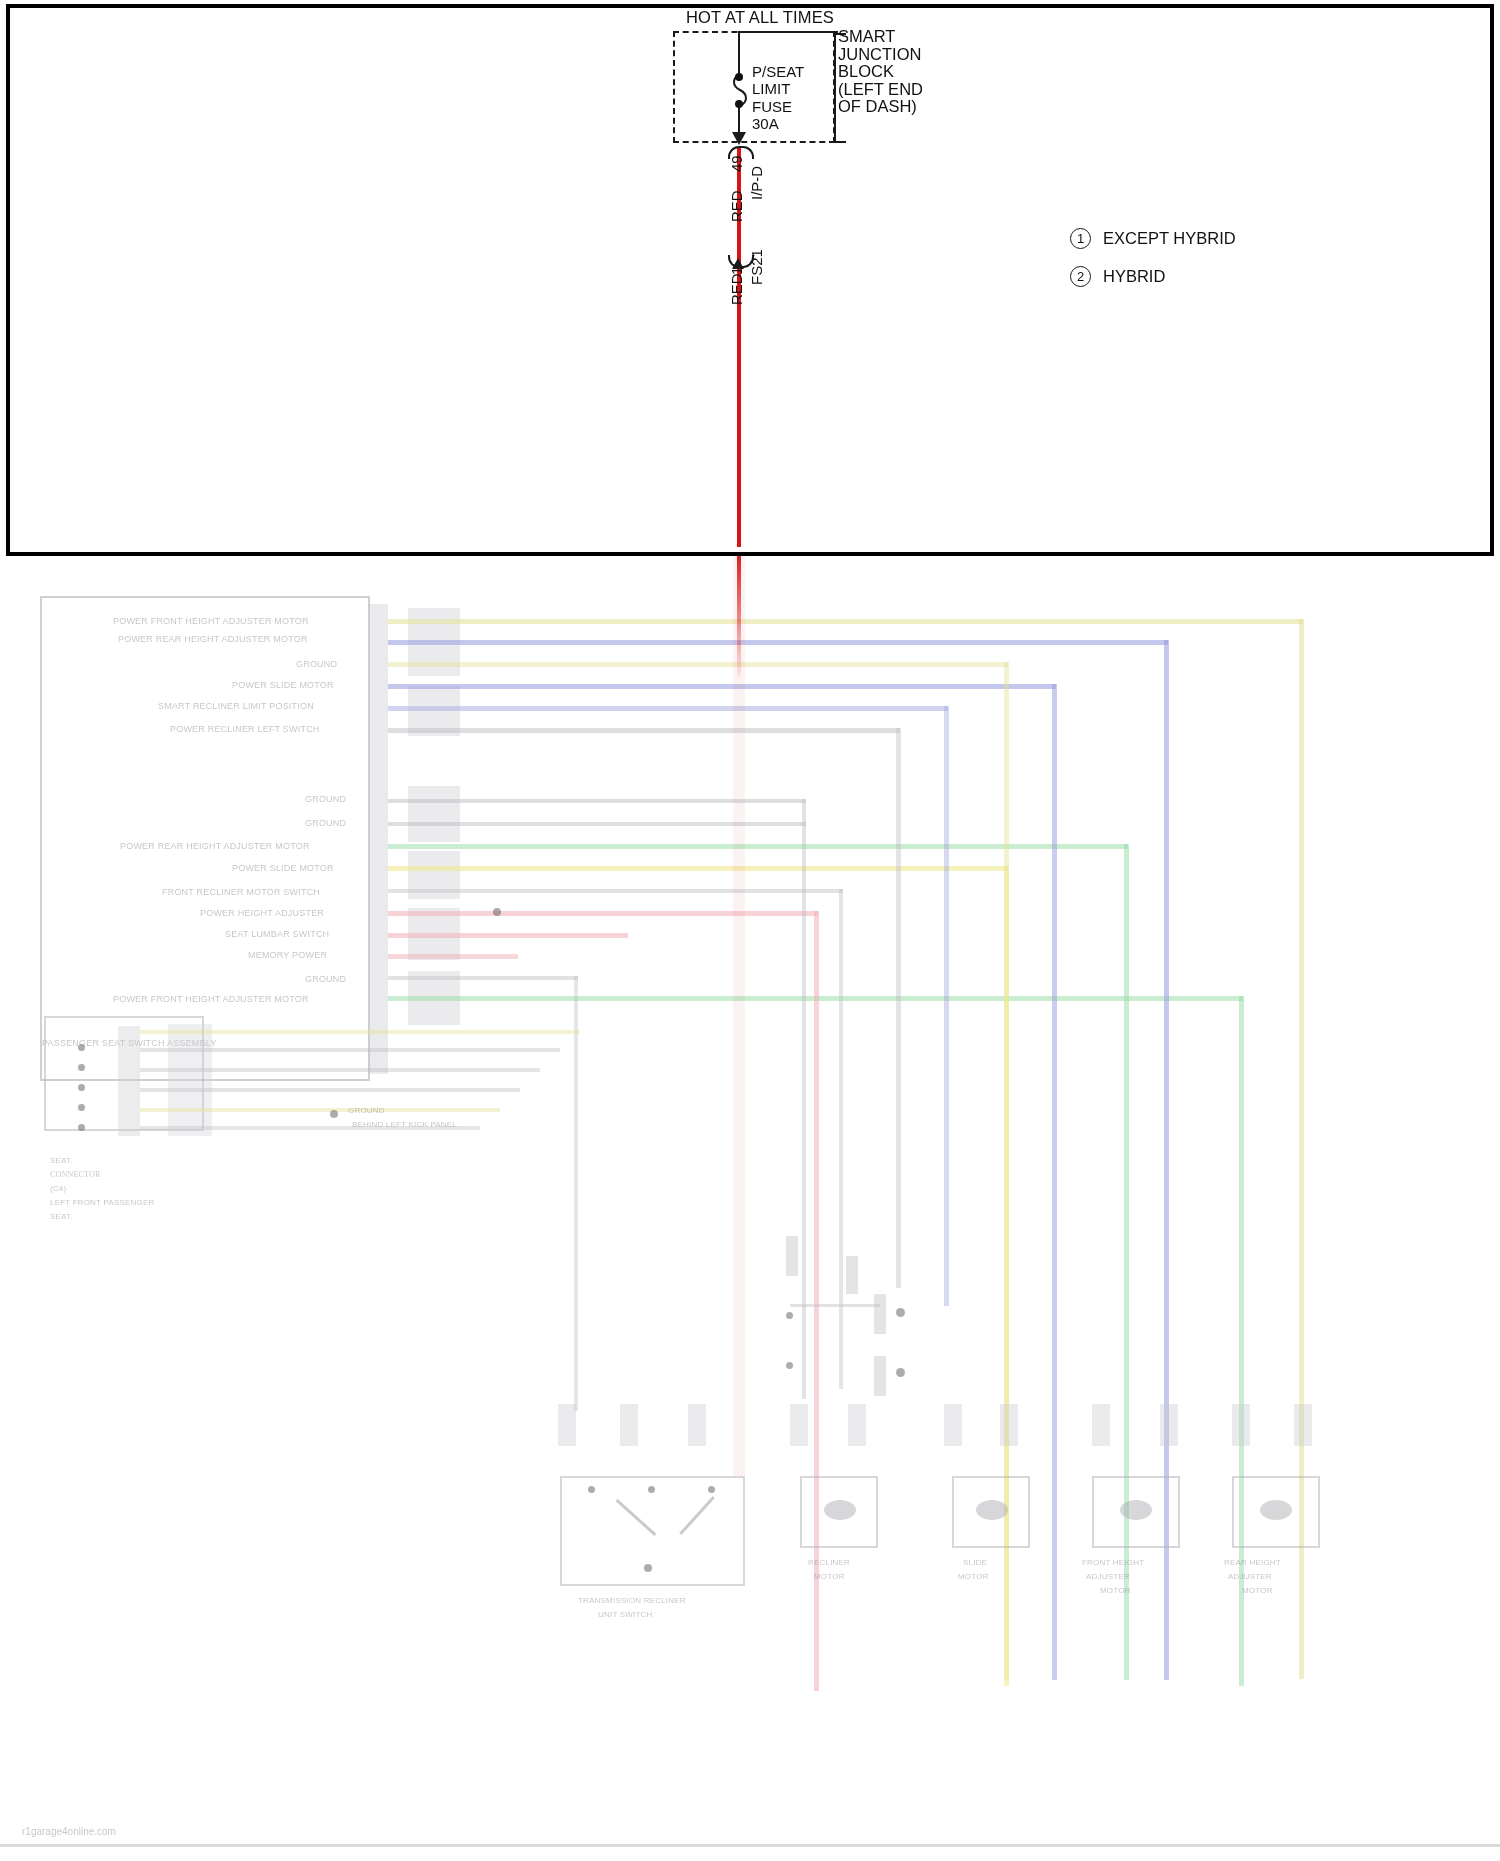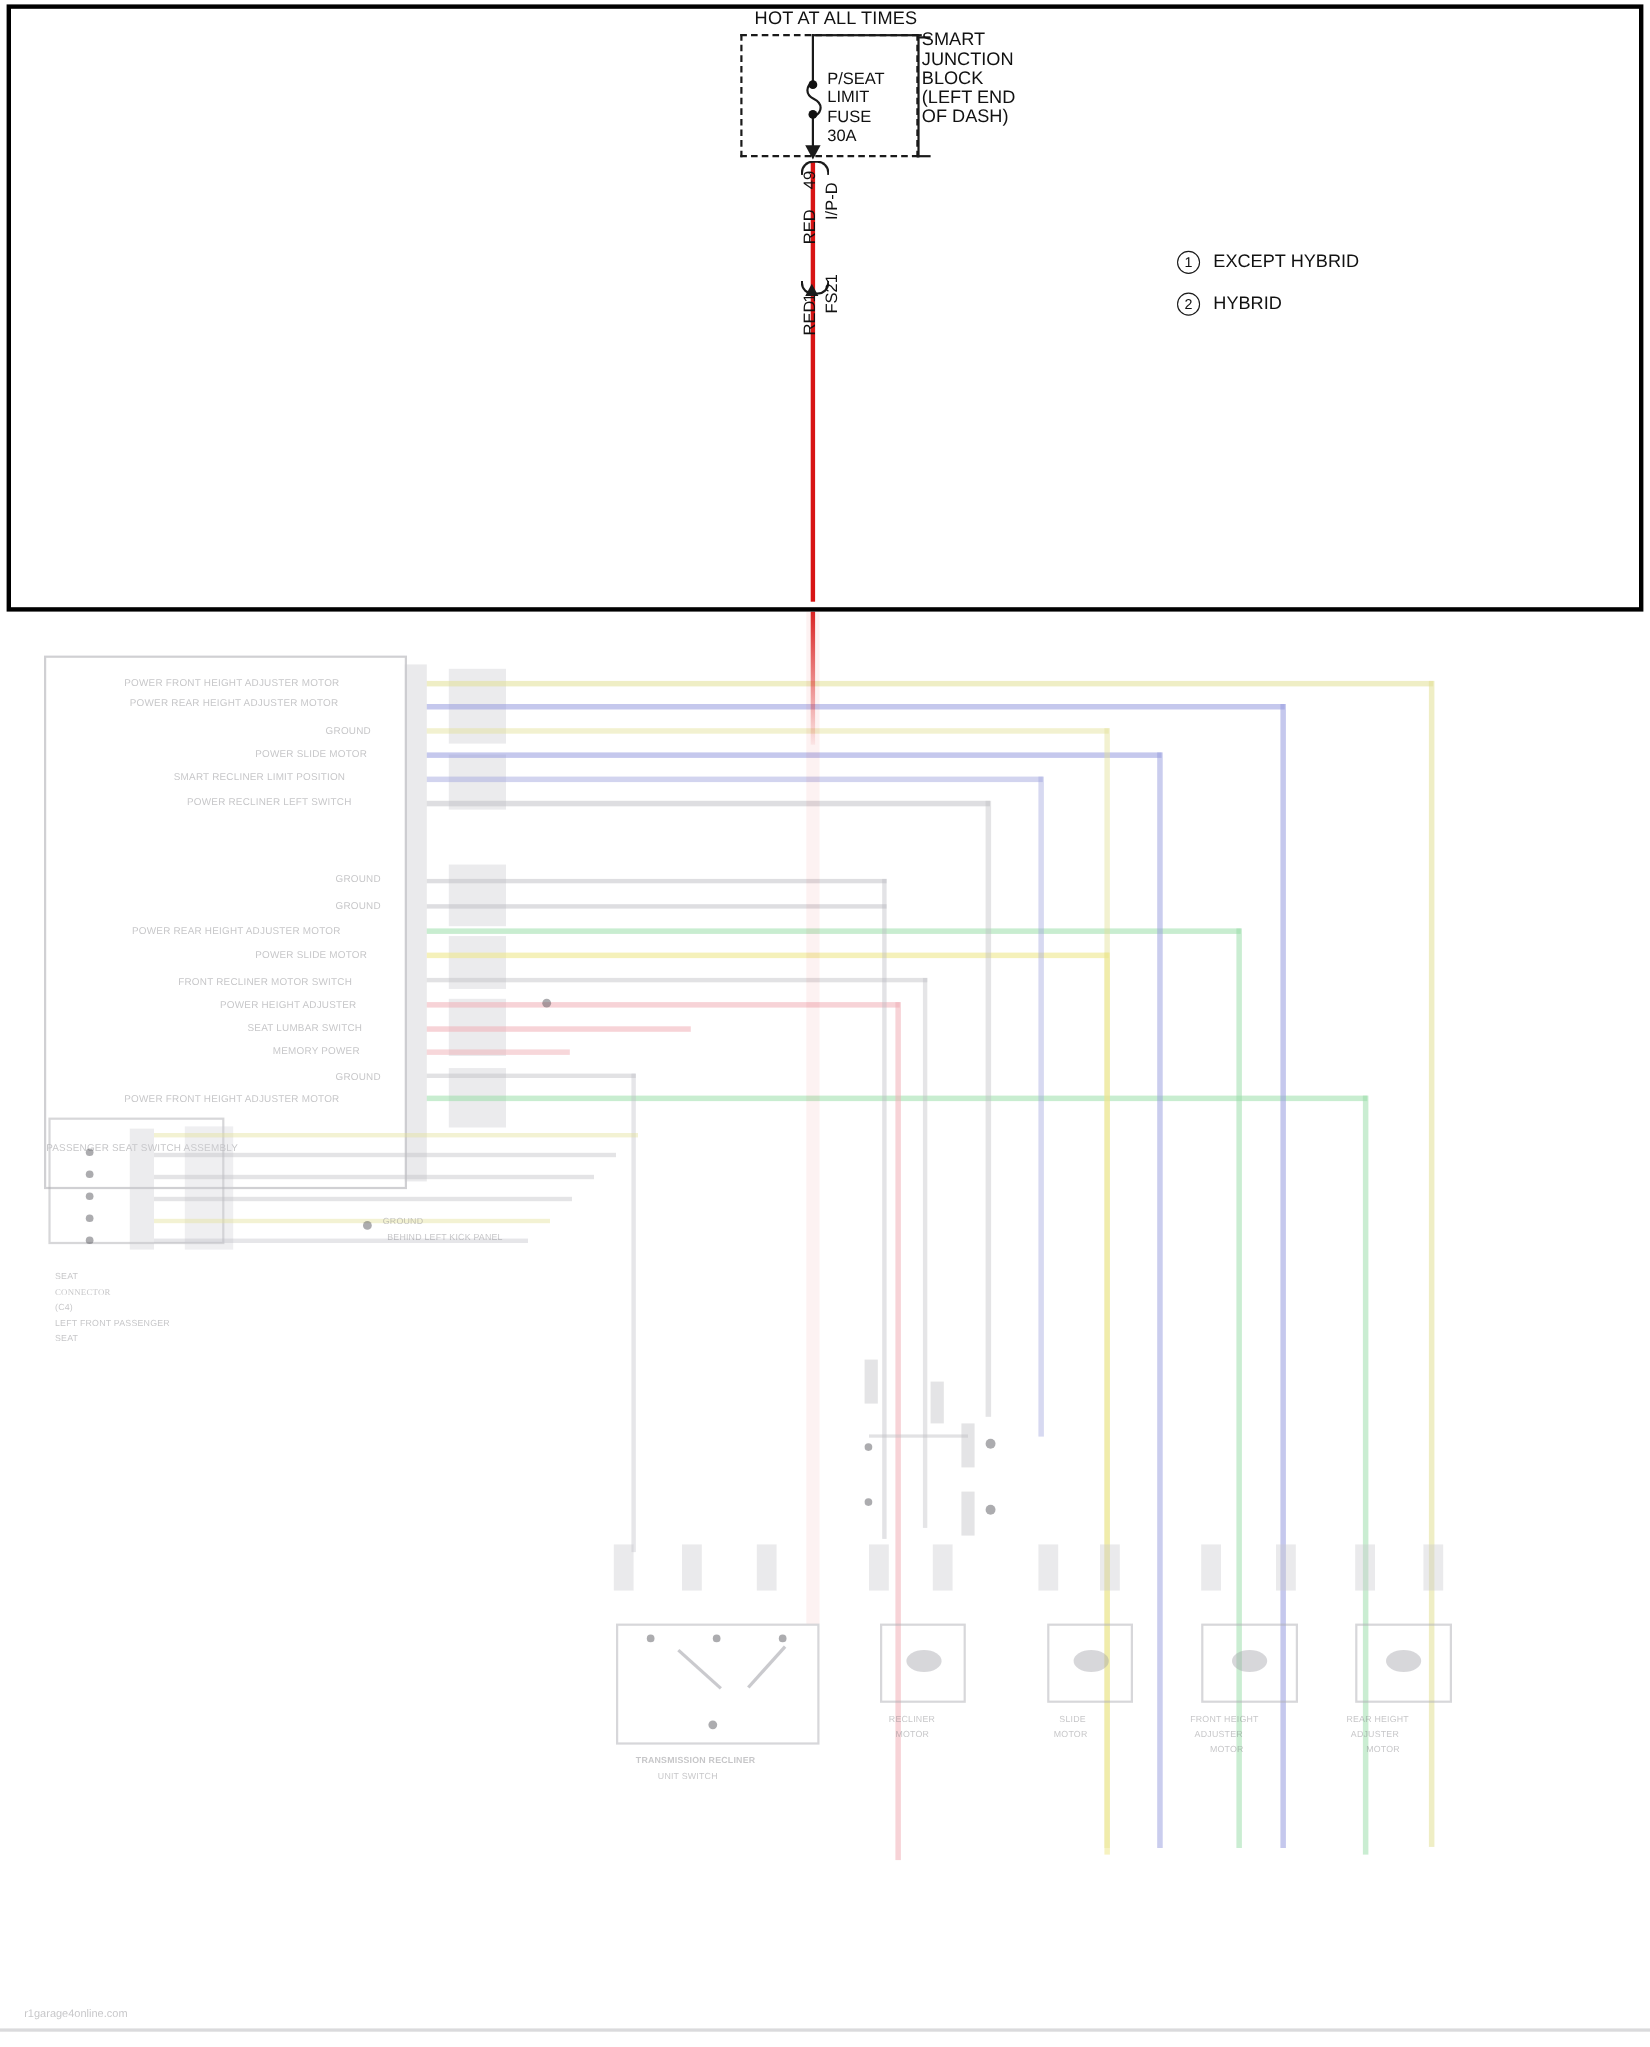--- a/index.html
+++ b/index.html
@@ -338,21 +338,21 @@
     <div class="fbox" style="left:1232px;top:848px;width:18px;height:42px;background:rgba(200,200,205,.38);"></div>
     <div class="fbox" style="left:1294px;top:848px;width:18px;height:42px;background:rgba(200,200,205,.38);"></div>
 
     <div class="fbox" style="left:560px;top:920px;width:185px;height:110px;border:2px solid rgba(175,175,182,.50);"></div>
     <div class="fdot" style="left:588px;top:930px;width:7px;height:7px;"></div>
     <div class="fdot" style="left:648px;top:930px;width:7px;height:7px;"></div>
     <div class="fdot" style="left:708px;top:930px;width:7px;height:7px;"></div>
     <div class="fdot" style="left:644px;top:1008px;width:8px;height:8px;"></div>
     <div class="fw" style="left:610px;top:960px;width:52px;height:3px;background:rgba(150,150,158,.50);transform:rotate(42deg);"></div>
     <div class="fw" style="left:672px;top:958px;width:50px;height:3px;background:rgba(150,150,158,.50);transform:rotate(-48deg);"></div>
-    <div class="ftext sm" style="left:578px;top:1040px;font-weight:bold;">TRANSMISSION RECLINER</div>
+    <div class="ftext sm" style="left:578px;top:1040px;">TRANSMISSION RECLINER</div>
     <div class="ftext sm" style="left:598px;top:1054px;">UNIT SWITCH</div>
 
     <div class="fbox" style="left:800px;top:920px;width:78px;height:72px;border:2px solid rgba(175,175,182,.50);"></div>
     <div class="fbox" style="left:824px;top:944px;width:32px;height:20px;border-radius:50%;background:rgba(160,160,168,.42);"></div>
     <div class="ftext sm" style="left:808px;top:1002px;">RECLINER</div>
     <div class="ftext sm" style="left:814px;top:1016px;">MOTOR</div>
 
     <div class="fbox" style="left:952px;top:920px;width:78px;height:72px;border:2px solid rgba(175,175,182,.50);"></div>
     <div class="fbox" style="left:976px;top:944px;width:32px;height:20px;border-radius:50%;background:rgba(160,160,168,.42);"></div>
     <div class="ftext sm" style="left:963px;top:1002px;">SLIDE</div>

